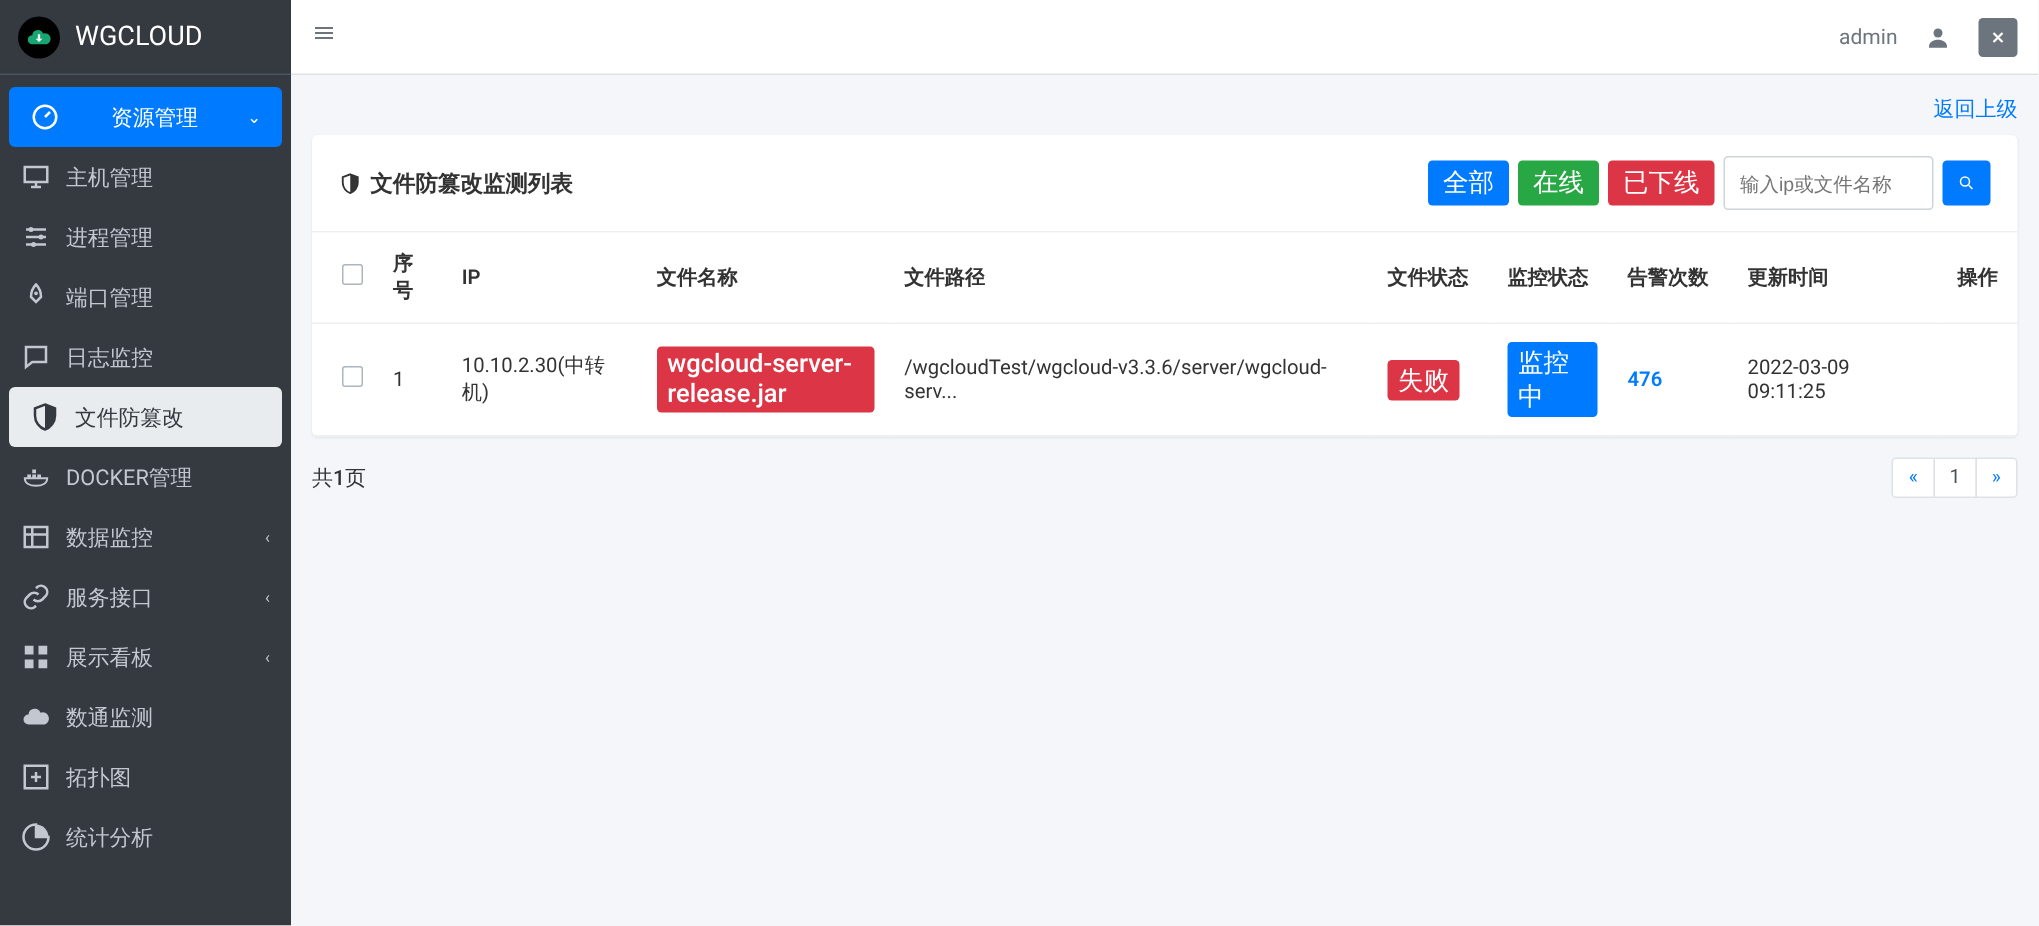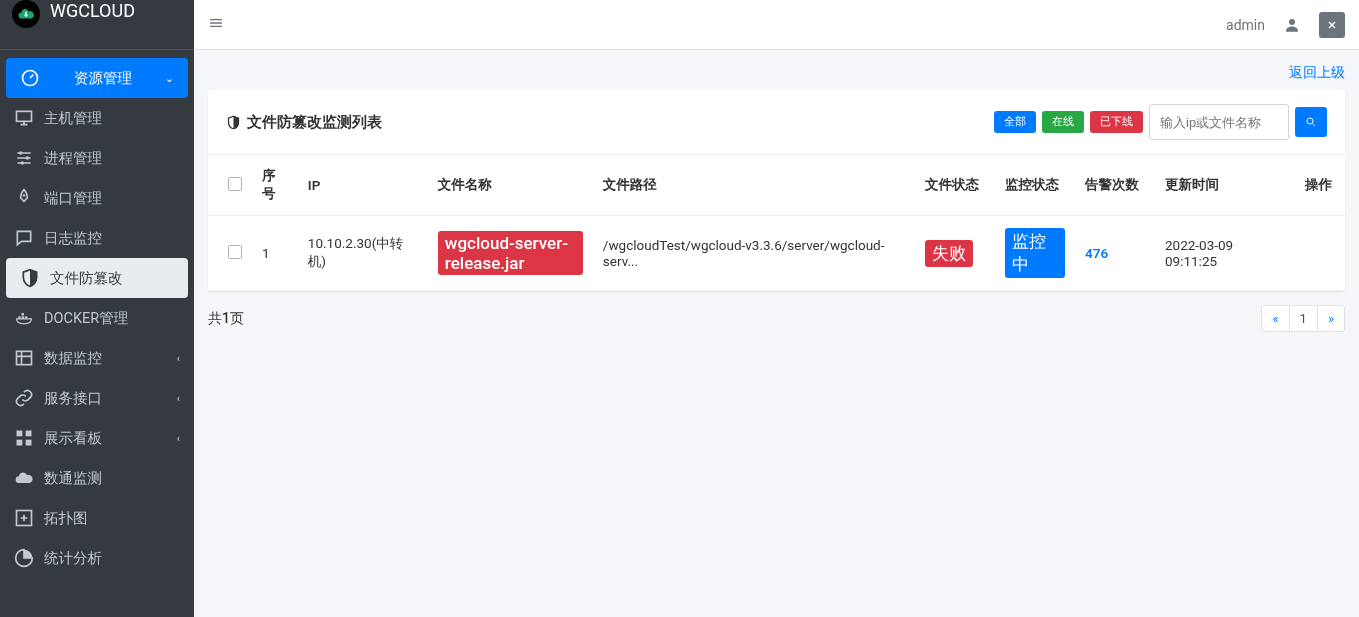--- a/index.html
+++ b/index.html
@@ -2,21 +2,21 @@
 <html><head>
 <meta charset="utf-8">
 <style>
 * { margin: 0; padding: 0; box-sizing: border-box; }
 body { font-family: -apple-system, BlinkMacSystemFont, "Segoe UI", Roboto, "Helvetica Neue", Arial, sans-serif; font-size: 14px; color: #333; background: #f4f6f9; }
 
 .wrapper { display: flex; min-height: 100vh; }
 
 
 .sidebar { width: 194px; background: #343a40; color: #c2c7d0; display: flex; flex-direction: column; }
-.brand { height: 50px; display: flex; align-items: flex-start; padding: 0 12px; color: #fff; font-weight: 400; font-size: 18px; border-bottom: 1px solid #4b545c; }
+.brand { height: 50px; display: flex; align-items: center; padding: 0 12px; color: #fff; font-weight: 400; font-size: 18px; border-bottom: 1px solid #4b545c; }
 .brand-logo { width: 28px; height: 28px; border-radius: 50%; background: #000; margin-right: 10px; display: flex; align-items: center; justify-content: center; }
 .brand-logo svg { width: 18px; height: 18px; }
 .sidebar-menu { flex: 1; padding: 8px 0; overflow-y: auto; }
 .nav-item { display: flex; align-items: center; padding: 10px 14px; color: #c2c7d0; cursor: pointer; font-size: 14.5px; position: relative; }
 .nav-item.active { background: #007bff; color: #fff; border-radius: 4px; margin: 0 6px; gap: 24px; }
 .nav-item.sub-active { background: #e9ecef; color: #343a40; border-radius: 4px; margin: 0 6px; }
 .nav-icon { width: 20px; height: 20px; margin-right: 10px; display: inline-flex; align-items: center; justify-content: center; flex-shrink: 0; }
 .nav-caret { margin-left: auto; font-size: 11px; }
 
 
@@ -28,21 +28,21 @@
 .topbar-icon.boxed { background: #6c757d; color: #fff; border-radius: 3px; font-size: 13px; }
 
 .content { padding: 10px 14px; flex: 1; }
 .back-link { text-align: right; padding: 4px 0 8px; }
 .back-link a { color: #007bff; text-decoration: none; font-size: 14px; cursor: pointer; }
 
 .card { background: #fff; border-radius: 4px; box-shadow: 0 1px 2px rgba(0,0,0,.08); }
 .card-header { padding: 14px 18px; border-bottom: 1px solid #efefef; display: flex; align-items: center; gap: 8px; }
 .card-title { font-weight: 600; font-size: 15px; display: flex; align-items: center; gap: 6px; }
 .card-actions { margin-left: auto; display: flex; align-items: center; gap: 6px; }
-.btn { display: inline-flex; align-items: center; justify-content: center; padding: 3px 10px; border-radius: 3px; color: #fff; font-size: 11px; cursor: pointer; border: none; line-height: 1.4; }
+.btn { display: inline-flex; align-items: center; justify-content: center; padding: 3px 10px; border-radius: 3px; color: #fff; font-size: 17px; cursor: pointer; border: none; line-height: 1.4; }
 .btn-blue { background: #007bff; }
 .btn-green { background: #28a745; }
 .btn-red { background: #dc3545; }
 .search-input { height: 36px; padding: 4px 10px; border: 1px solid #ced4da; border-radius: 3px; font-size: 13px; width: 140px; }
 .search-btn { background: #007bff; height: 30px; width: 32px; border-radius: 3px; color: #fff; }
 
 
 table { width: 100%; border-collapse: collapse; }
 th, td { padding: 12px 10px; text-align: left; border-bottom: 1px solid #efefef; font-size: 13.5px; vertical-align: middle; }
 th { font-weight: 600; color: #333; }

